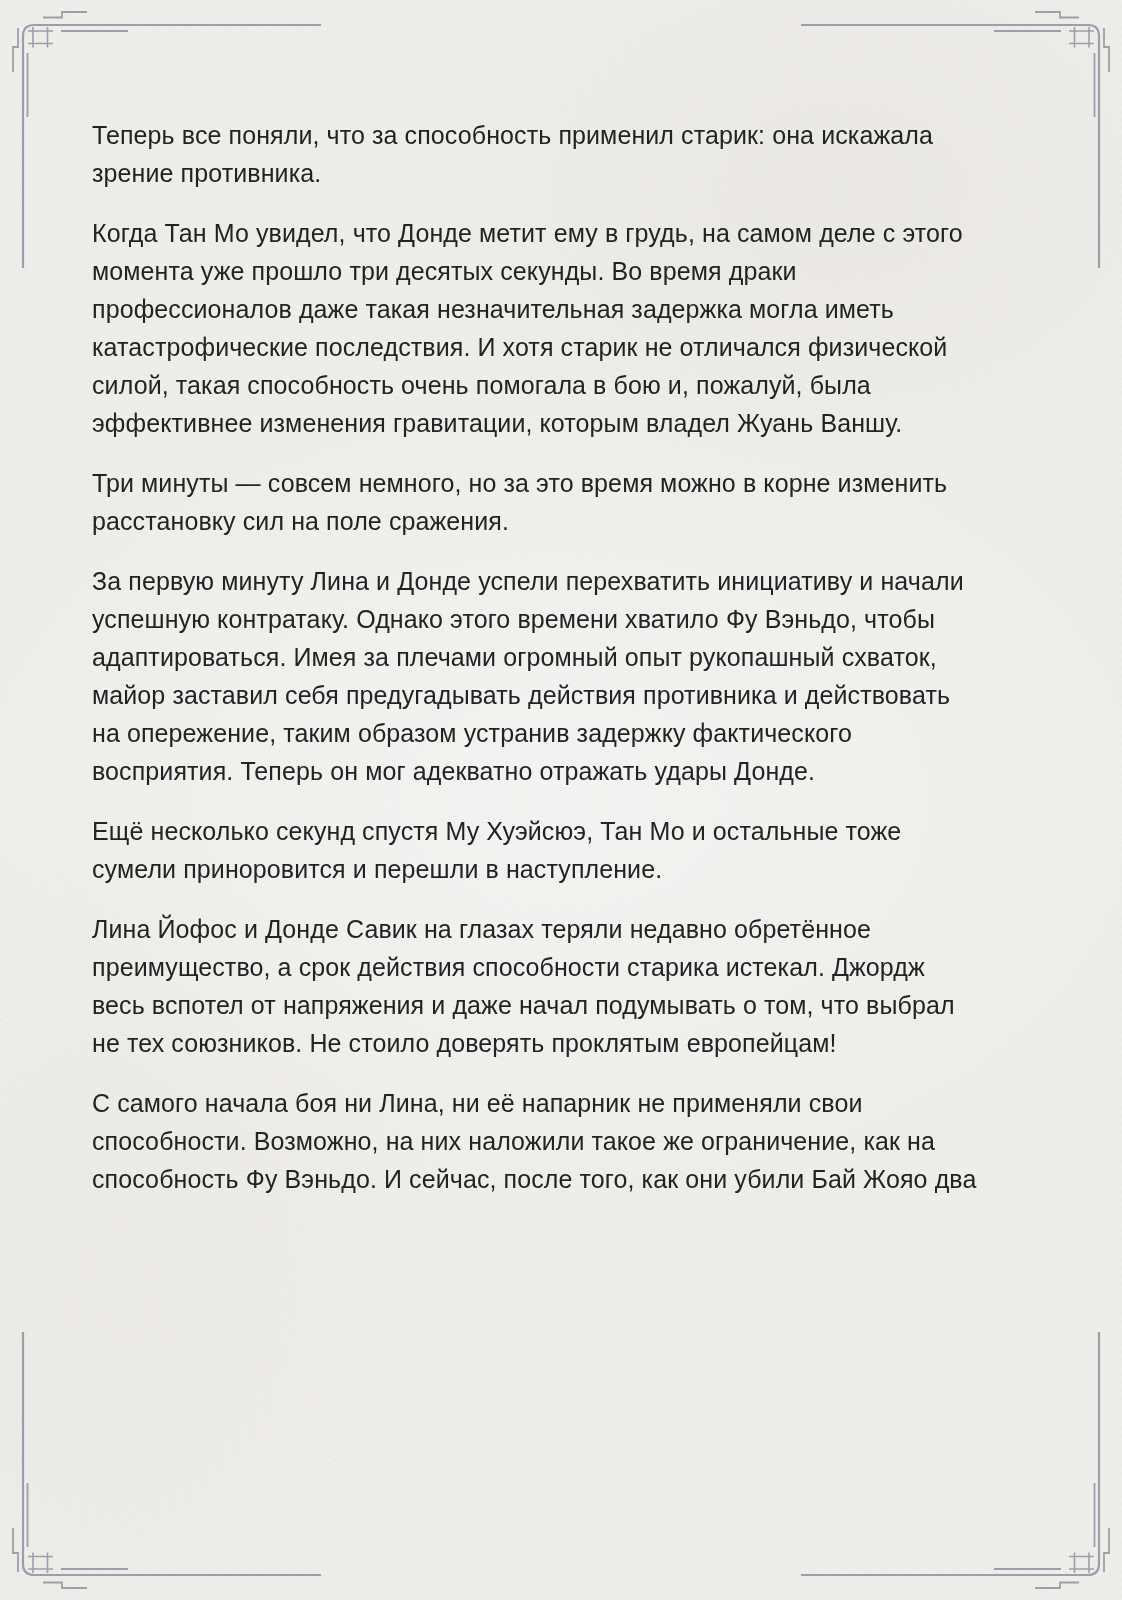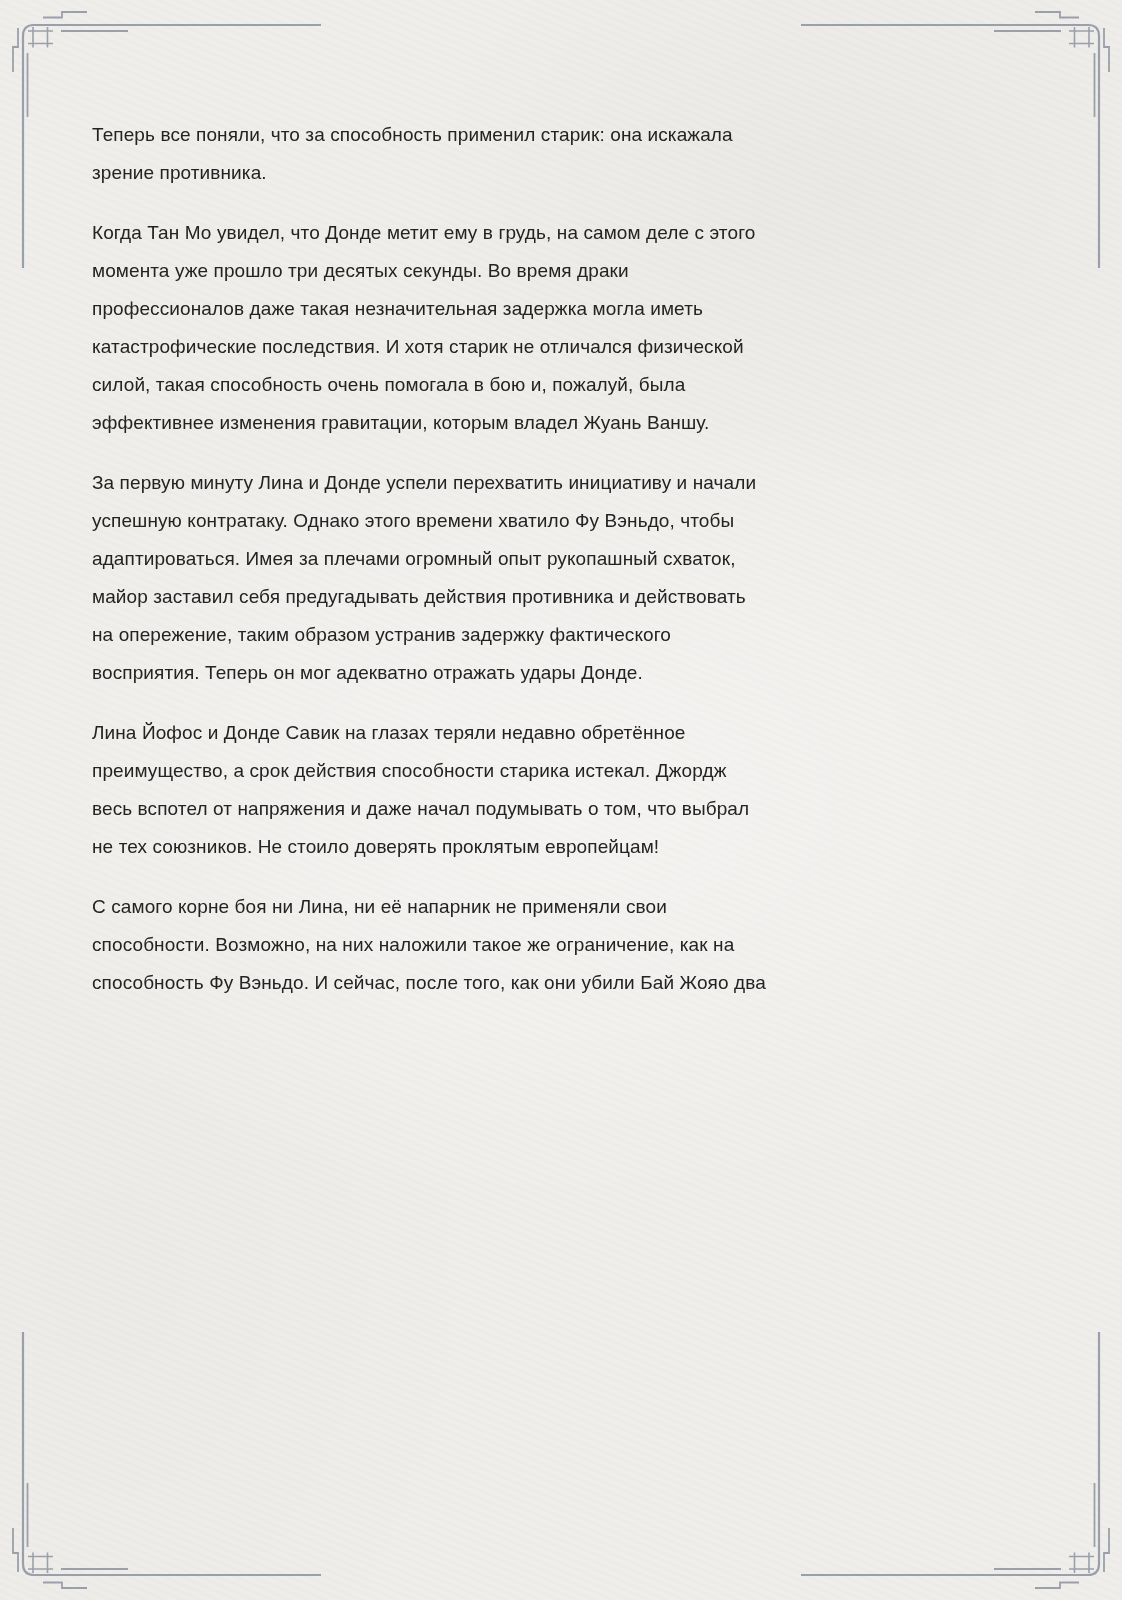--- a/index.html
+++ b/index.html
@@ -33,21 +33,21 @@
   .corner.bl { bottom: 0; left: 0; transform: scaleY(-1); }
   .corner.br { bottom: 0; right: 0; transform: scale(-1,-1); }
 
   
   .page-text {
     position: absolute;
     left: 92px;
     top: 116px;
     width: 950px;
     color: var(--ink, #232323);
-    font-size: 19px;
+    font-size: 25px;
     line-height: 38px;
     letter-spacing: 0.1px;
   }
   .page-text p {
     margin: 0 0 22px 0;
     white-space: pre-line;
     text-rendering: optimizeLegibility;
   }
 </style>
 </head>
@@ -95,26 +95,30 @@
 
 <div class="page-text">
     <p>Теперь все поняли, что за способность применил старик: она искажала
 зрение противника.</p>
     <p>Когда Тан Мо увидел, что Донде метит ему в грудь, на самом деле с этого
 момента уже прошло три десятых секунды. Во время драки
 профессионалов даже такая незначительная задержка могла иметь
 катастрофические последствия. И хотя старик не отличался физической
 силой, такая способность очень помогала в бою и, пожалуй, была
 эффективнее изменения гравитации, которым владел Жуань Ваншу.</p>
+    <p>Три минуты — совсем немного, но за это время можно в корне изменить
+расстановку сил на поле сражения.</p>
     <p>За первую минуту Лина и Донде успели перехватить инициативу и начали
 успешную контратаку. Однако этого времени хватило Фу Вэньдо, чтобы
 адаптироваться. Имея за плечами огромный опыт рукопашный схваток,
 майор заставил себя предугадывать действия противника и действовать
 на опережение, таким образом устранив задержку фактического
 восприятия. Теперь он мог адекватно отражать удары Донде.</p>
+    <p>Ещё несколько секунд спустя Му Хуэйсюэ, Тан Мо и остальные тоже
+сумели приноровится и перешли в наступление.</p>
     <p>Лина Йофос и Донде Савик на глазах теряли недавно обретённое
 преимущество, а срок действия способности старика истекал. Джордж
 весь вспотел от напряжения и даже начал подумывать о том, что выбрал
 не тех союзников. Не стоило доверять проклятым европейцам!</p>
-    <p>С самого корне боя ни Лина, ни её напарник не применяли свои
+    <p>С самого начала боя ни Лина, ни её напарник не применяли свои
 способности. Возможно, на них наложили такое же ограничение, как на
 способность Фу Вэньдо. И сейчас, после того, как они убили Бай Жояо два</p>
   </div>
 
 </body></html>

